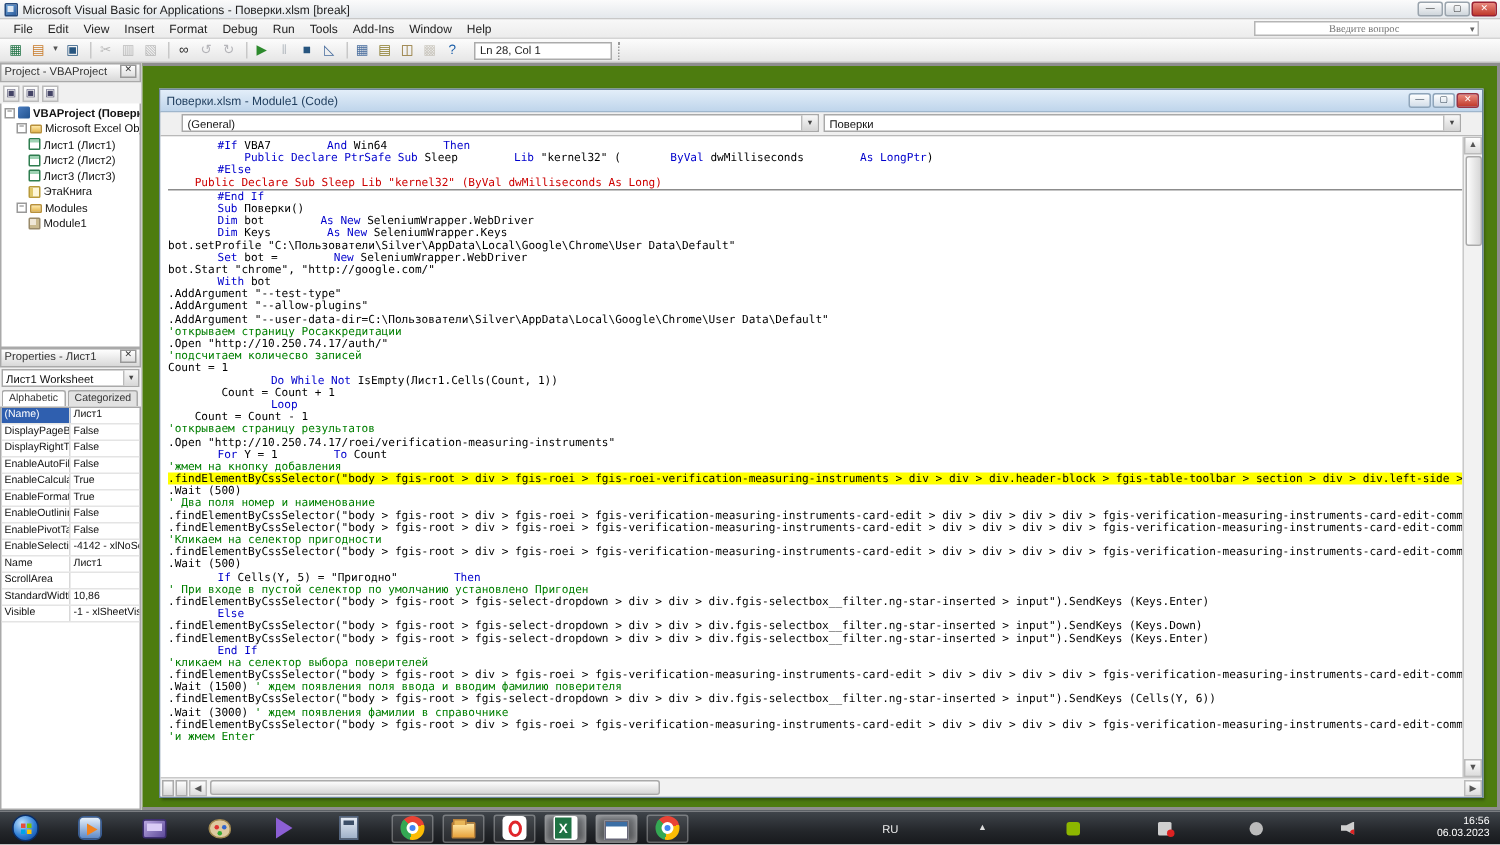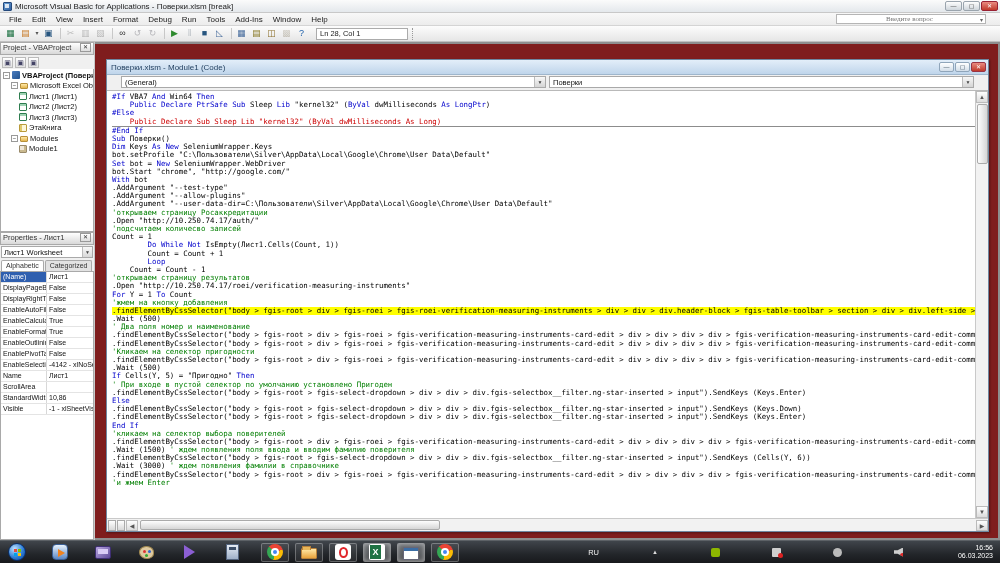--- a/index.html
+++ b/index.html
@@ -74,41 +74,41 @@
     background:#E2E2E2; color:#333; margin-right:1px; }
   .ptab.active { background:#fff; }
   .propgrid { flex:1; background:#fff; border:1px solid #A9A9A9; overflow:hidden; font-size:7px; }
   .prow { height:11px; display:flex; border-bottom:1px solid #E4E4E4; }
   .pname { width:46px; flex:none; border-right:1px solid #D8D8D8; padding:1px 1px 0 2px; color:#111;
     white-space:nowrap; overflow:hidden; }
   .pname.sel { background:#2F5FAF; color:#fff; }
   .pval { flex:1; padding:1px 0 0 2px; color:#111; white-space:nowrap; overflow:hidden; }
 
   
-  .mdi { flex:1; background:#7f1d1d; position:relative; border:2px solid #8E8E8E; border-left:none; }
+  .mdi { flex:1; background:#4d7c0f; position:relative; border:2px solid #8E8E8E; border-left:none; }
   .code-window { position:absolute; left:11px; top:15px; right:9px; bottom:6px; background:#F0F0F0;
     border:1px solid #6E87A0; box-shadow:1px 1px 2px rgba(0,0,0,.35); display:flex; flex-direction:column; }
   .cw-title { height:15px; background:linear-gradient(#E3EEF9,#BFD5EB); border-bottom:1px solid #9FB6CC;
     display:flex; align-items:center; font-size:8px; color:#1E3C5C; padding:0 2px 0 4px; }
   .cw-controls { margin-left:auto; display:flex; }
   .cw-btn { width:15px; height:10px; margin-left:1px; border:1px solid #8FA5BA; border-radius:2px;
     background:linear-gradient(#fff,#d3dee9); font-size:6px; line-height:8px; text-align:center; color:#345; }
   .cw-btn.close { background:linear-gradient(#e98b80,#c0392b); color:#fff; border-color:#934; }
   .cw-combos { height:16px; display:flex; background:#F0F0F0; border-bottom:1px solid #B9B9B9; padding:1px 14px; }
   .combo { flex:1; height:12px; background:#fff; border:1px solid #A9A9A9; font-size:7.5px; color:#111;
     display:flex; align-items:center; padding-left:3px; margin-right:3px; }
   .combo .dd { margin-left:auto; width:11px; height:10px; background:linear-gradient(#f8f8f8,#d5d5d5);
     border-left:1px solid #bbb; font-size:5px; line-height:10px; text-align:center; color:#444; }
   .cw-body { flex:1; position:relative; background:#fff; overflow:hidden; }
   .code { position:absolute; left:0; top:0; right:13px; bottom:0; overflow:hidden; padding:2px 0 0 5px;
     font-family:"DejaVu Sans Mono","Liberation Mono",monospace; font-size:7.4px; line-height:8.18px; }
   .cline { white-space:pre; min-width:100%; display:block; }
   .cline.hl { background:#FFFF00; }
   .cline.sep { border-bottom:1px solid #8c8c8c; }
-  .seg-k { color:#0000CC; } .seg-p { color:#000; } .seg-c { color:#007F00; } .seg-r { color:#CC0000; }
+  .seg-k { color:#0000CC;margin-left:33px; } .seg-p { color:#000; } .seg-c { color:#007F00; } .seg-r { color:#CC0000; }
 
   .vscroll { position:absolute; right:0; top:0; bottom:0; width:13px; background:#F2F2F2; border-left:1px solid #C9C9C9;
     display:flex; flex-direction:column; align-items:center; font-size:6px; color:#555; }
   .vs-arrow { width:12px; height:12px; background:linear-gradient(#fefefe,#dcdcdc); border:1px solid #bbb;
     text-align:center; line-height:11px; }
   .vs-thumb { width:11px; height:60px; margin-top:1px; background:linear-gradient(90deg,#fdfdfd,#d6d6d6);
     border:1px solid #aaa; border-radius:2px; }
   .vs-bottom { margin-top:auto; }
   .cw-hscroll { height:13px; background:#F2F2F2; border-top:1px solid #C9C9C9; display:flex; align-items:center; font-size:6px; color:#555; }
   .split-btn { width:8px; height:11px; background:linear-gradient(#fefefe,#d8d8d8); border:1px solid #aaa; margin-left:1px; }
@@ -356,20 +356,21 @@
         </span>
       </div>
       <div class="cw-body">
         <div class="code" id="code-lines">
             <div class="cline"><span class="seg-k">#If</span><span class="seg-p"> VBA7 </span><span class="seg-k">And</span><span class="seg-p"> Win64 </span><span class="seg-k">Then</span></div>
             <div class="cline"><span class="seg-p">    </span><span class="seg-k">Public Declare PtrSafe Sub</span><span class="seg-p"> Sleep </span><span class="seg-k">Lib</span><span class="seg-p"> "kernel32" (</span><span class="seg-k">ByVal</span><span class="seg-p"> dwMilliseconds </span><span class="seg-k">As LongPtr</span><span class="seg-p">)</span></div>
             <div class="cline"><span class="seg-k">#Else</span></div>
             <div class="cline sep"><span class="seg-r">    Public Declare Sub Sleep Lib "kernel32" (ByVal dwMilliseconds As Long)</span></div>
             <div class="cline"><span class="seg-k">#End If</span></div>
             <div class="cline"><span class="seg-k">Sub</span><span class="seg-p"> Поверки()</span></div>
+            <div class="cline"><span class="seg-k">Dim</span><span class="seg-p"> bot </span><span class="seg-k">As New</span><span class="seg-p"> SeleniumWrapper.WebDriver</span></div>
             <div class="cline"><span class="seg-k">Dim</span><span class="seg-p"> Keys </span><span class="seg-k">As New</span><span class="seg-p"> SeleniumWrapper.Keys</span></div>
             <div class="cline"><span class="seg-p">bot.setProfile "C:\Пользователи\Silver\AppData\Local\Google\Chrome\User Data\Default"</span></div>
             <div class="cline"><span class="seg-k">Set</span><span class="seg-p"> bot = </span><span class="seg-k">New</span><span class="seg-p"> SeleniumWrapper.WebDriver</span></div>
             <div class="cline"><span class="seg-p">bot.Start "chrome", "http://google.com/"</span></div>
             <div class="cline"><span class="seg-k">With</span><span class="seg-p"> bot</span></div>
             <div class="cline"><span class="seg-p">.AddArgument "--test-type"</span></div>
             <div class="cline"><span class="seg-p">.AddArgument "--allow-plugins"</span></div>
             <div class="cline"><span class="seg-p">.AddArgument "--user-data-dir=C:\Пользователи\Silver\AppData\Local\Google\Chrome\User Data\Default"</span></div>
             <div class="cline"><span class="seg-c">'открываем страницу Росаккредитации</span></div>
             <div class="cline"><span class="seg-p">.Open "http://10.250.74.17/auth/"</span></div>

